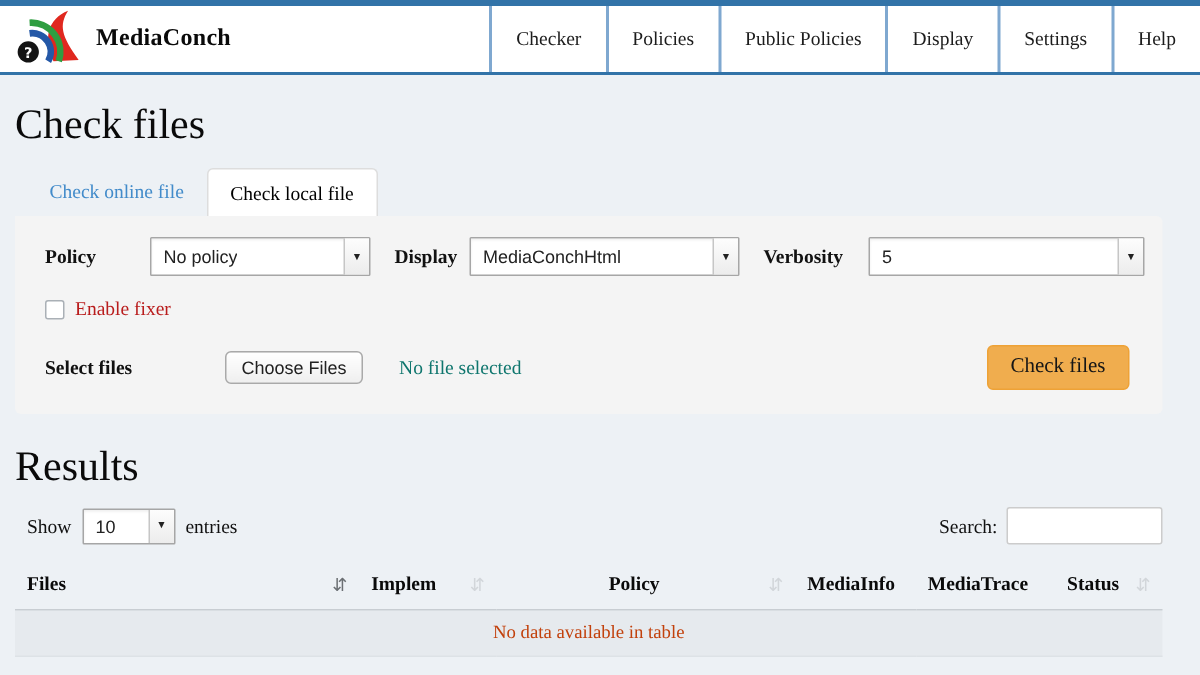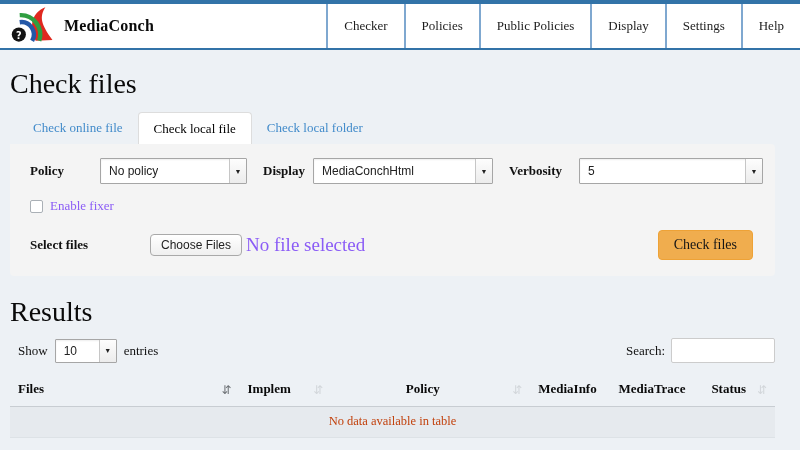--- a/index.html
+++ b/index.html
@@ -67,30 +67,30 @@
   }
   .select-policy { width:147px; }
   .select-display { width:180px; }
   .select-verbosity { flex:1; }
 
   .fixer-row { display:flex; align-items:center; margin-top:14px; gap:7px; }
   .checkbox {
     appearance:none; -webkit-appearance:none; width:13px; height:13px;
     border:1px solid #aab0b6; border-radius:2px; background:#fff; cursor:pointer;
   }
-  .fixer-label { font-size:13px; color:#8b5cf6; }
+  .fixer-label { font-size:13px; color:#b91c1c; }
 
   .files-row { display:flex; align-items:center; margin-top:16px; }
   .lbl-select-files { width:120px; }
   .choose-btn {
     font-family:"Liberation Sans", sans-serif; font-size:12px; color:#222;
     padding:3px 10px; border:1px solid #a9a9a9; border-radius:4px;
     background:linear-gradient(#ffffff,#efefef); cursor:pointer;
   }
-  .no-file { margin-left:4px; font-size:19px; color:#8b5cf6; }
+  .no-file { margin-left:24px; font-size:13px; color:#0f766e; }
   .submit-btn {
     margin-left:auto; margin-right:10px;
     background:#f0ad4e; border:1px solid #eea236; border-radius:4px;
     padding:6px 15px; font-family:"Liberation Serif", serif;
     font-size:14px; color:#161616; cursor:pointer;
   }
 
   
   .table-controls { display:flex; align-items:center; margin:4px 0 10px 8px; }
   .show-group { display:flex; align-items:center; gap:7px; font-size:13px; }
@@ -148,21 +148,20 @@
   </nav>
 </header>
 
 <main class="container">
 
   <h1 class="page-title check-title">Check files</h1>
 
   <div class="tabs">
     <div class="tab inactive">Check online file</div>
     <div class="tab active">Check local file</div>
-    <div class="tab inactive">Check local folder</div>
   </div>
 
   <section class="panel">
 
     <div class="form-row">
       <span class="form-label lbl-policy">Policy</span>
       <div class="mac-select select-policy">
         <span class="sel-value">No policy</span>
         <span class="caret-box">▼</span>
       </div>

